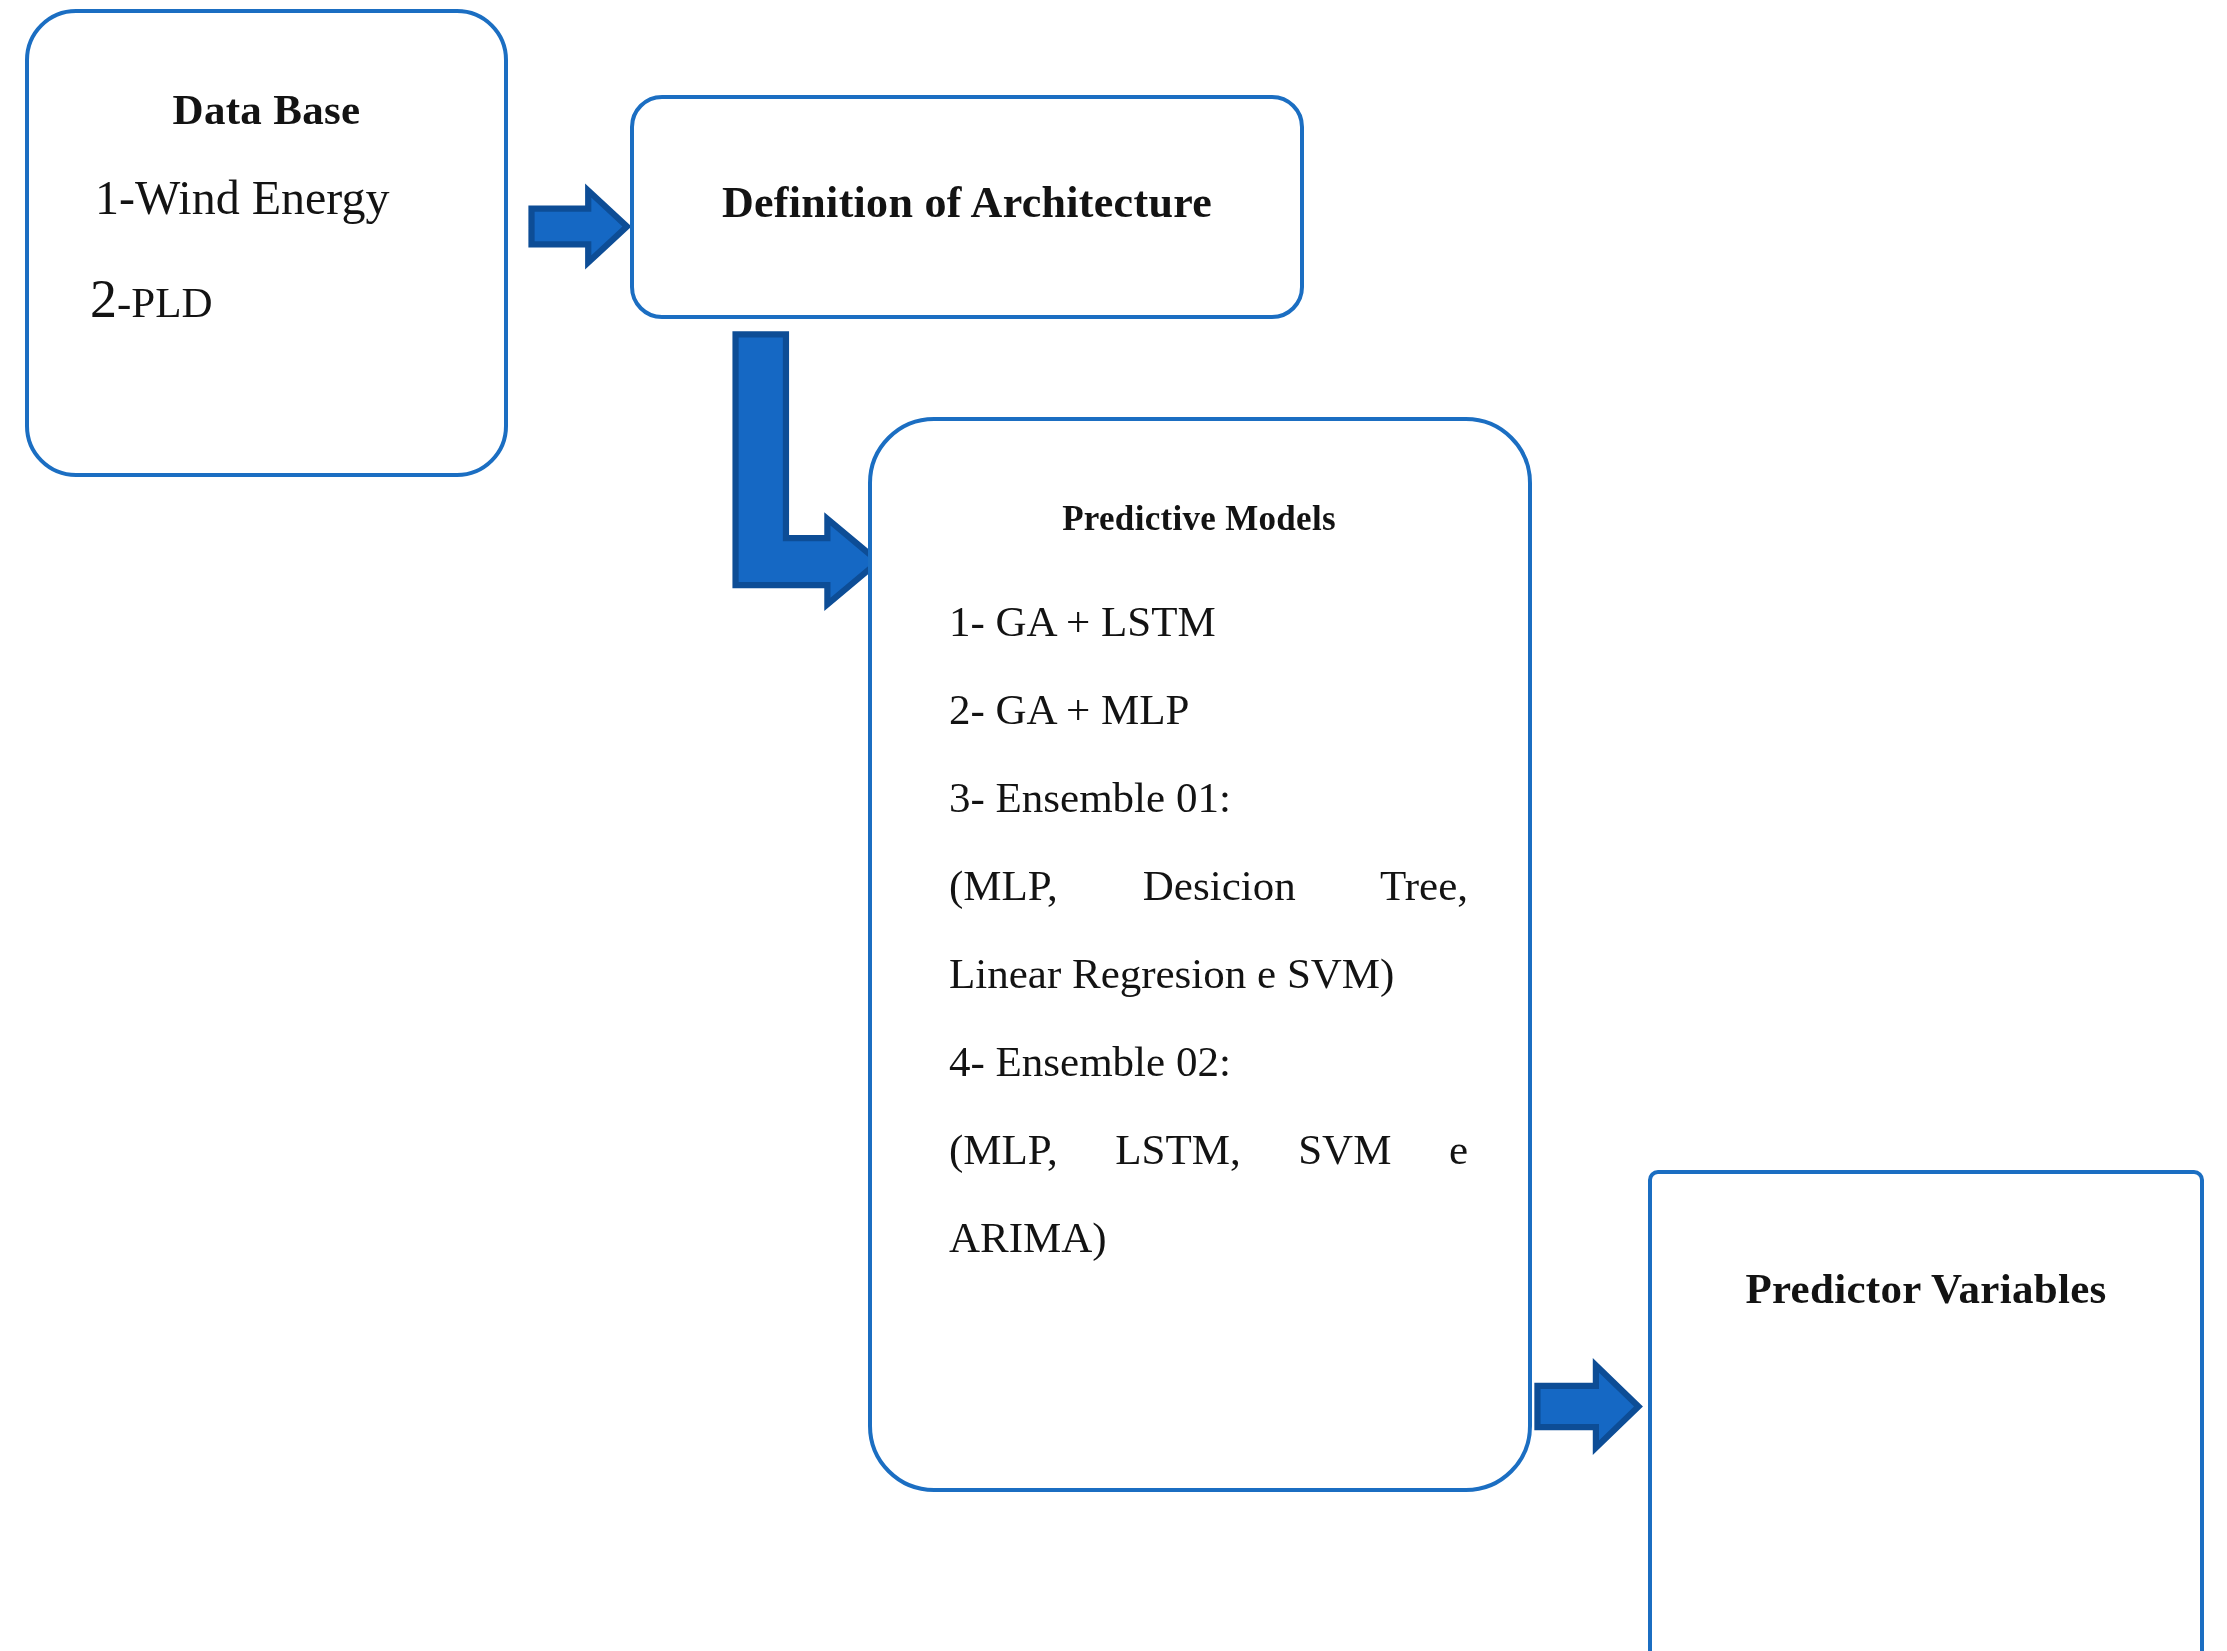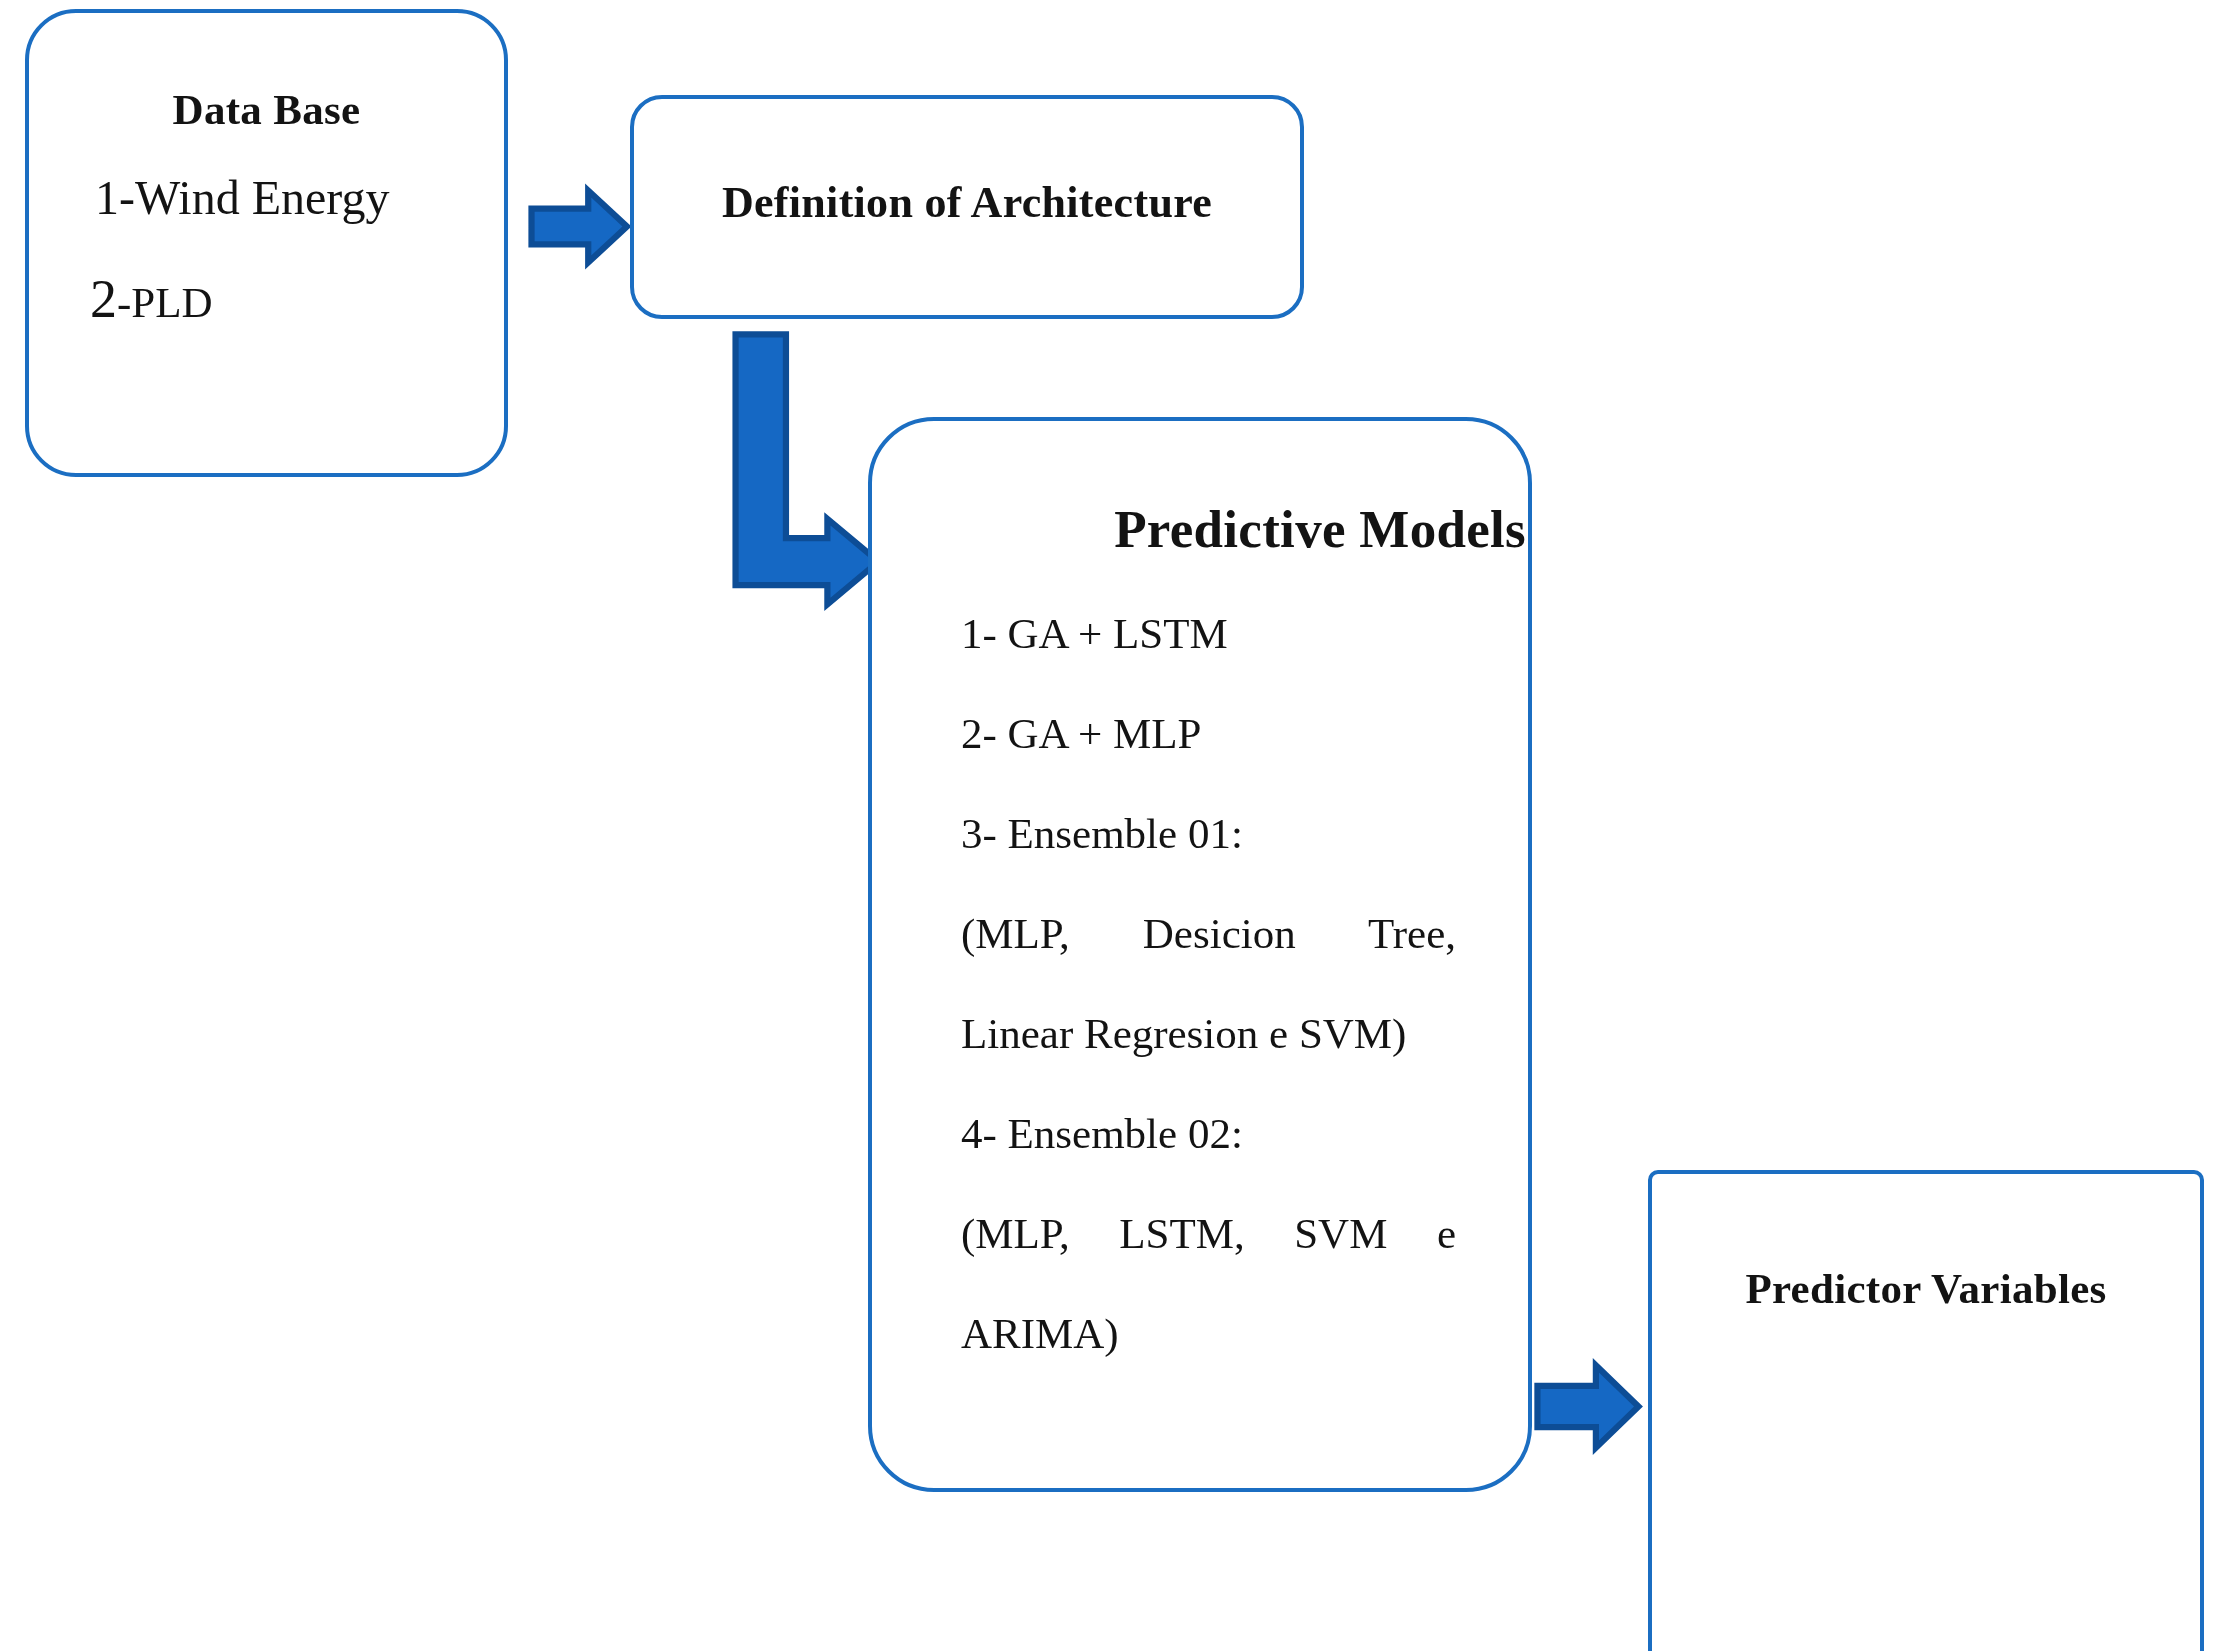--- a/index.html
+++ b/index.html
@@ -80,33 +80,32 @@
 
   
   #pm-box {
     left: 868px; top: 417px;
     width: 664px; height: 1075px;
     border-radius: 66px;
   }
   #pm-title {
     position: absolute;
     left: 0; right: 2px; top: 78px;
-    font-size: 53px;
-    text-align: right;
+    font-size: 35px;
   }
   #pm-list {
     position: absolute;
     left: 77px;
     top: 157px;
     width: 519px;
   }
   #pm-list .node-line {
     font-size: 43px;
     line-height: 88px;
-    margin: 12px;
+    margin: 0;
   }
 
   
   #pv-box {
     left: 1648px; top: 1170px;
     width: 556px; height: 578px;
     border-radius: 10px;
   }
   #pv-title {
     position: absolute;

